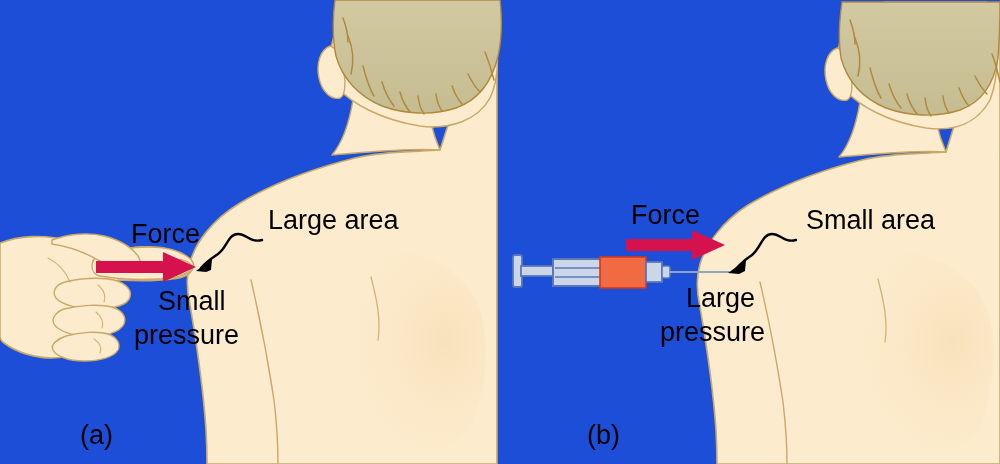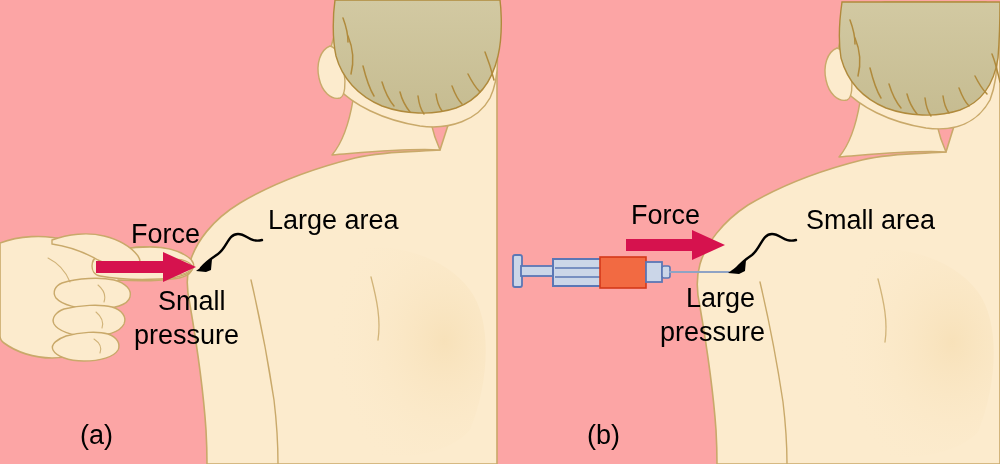--- a/index.html
+++ b/index.html
@@ -8,21 +8,21 @@
     padding: 0;
     background: #ffffff;
   }
   body {
     font-family: "Liberation Sans", sans-serif;
   }
   #figure-root {
     position: relative;
     width: 1000px;
     height: 464px;
-    background: #fca5a5;
+    background: #1d4ed8;
     overflow: hidden;
   }
   #figure-svg {
     position: absolute;
     left: 0;
     top: 0;
     width: 1000px;
     height: 464px;
     display: block;
   }

